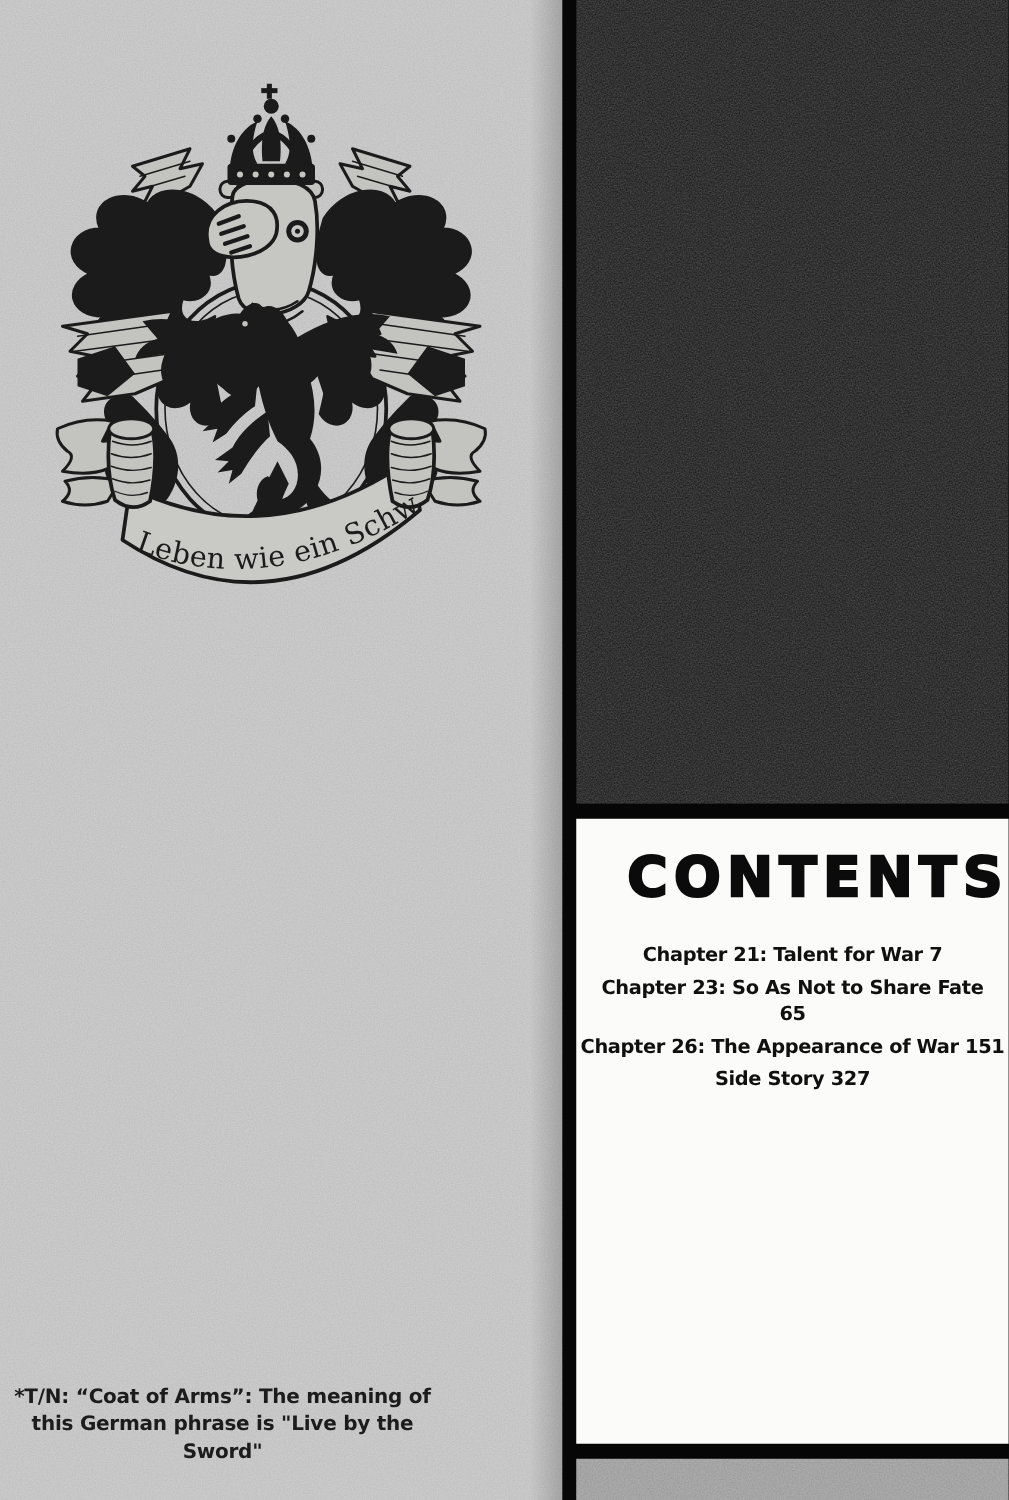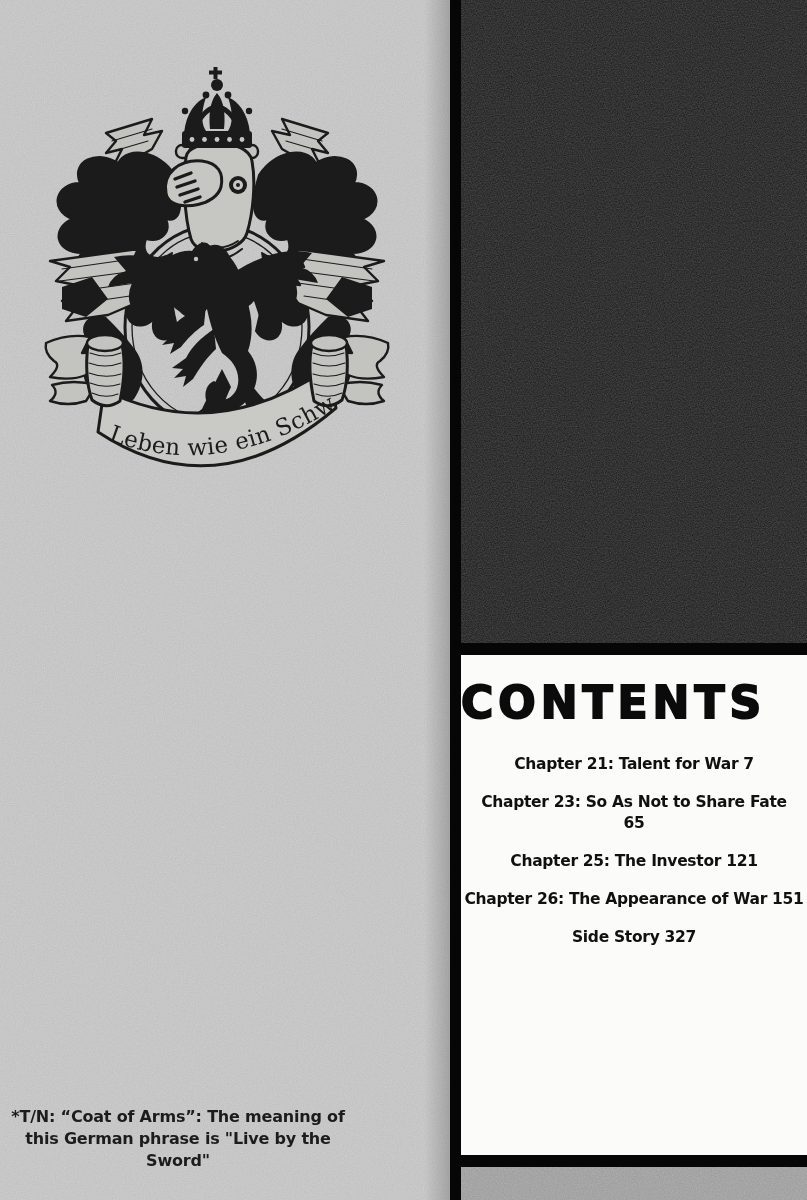--- a/index.html
+++ b/index.html
@@ -16,24 +16,24 @@
   .tn-note{position:absolute;left:8px;top:1106px;width:340px;text-align:center;
         font-family:"DejaVu Sans",sans-serif;font-weight:bold;font-size:16px;
         line-height:22px;color:#1c1c1c;letter-spacing:-0.2px;}
 
   
   .right-panel{position:absolute;left:450px;top:0;width:357px;height:1200px;background:#060606;}
   .dark-area{position:absolute;left:11px;top:0;width:346px;height:643px;background:#171717;overflow:hidden;}
   .bottom-gray{position:absolute;left:11px;top:1167px;width:346px;height:33px;background:#979797;overflow:hidden;}
 
   .contents-box{position:absolute;left:11px;top:655px;width:346px;height:500px;background:#fbfbfa;}
-  .contents-title{margin-top:22px;text-align:left;color:#0b0b0b;
+  .contents-title{margin-top:22px;text-align:right;color:#0b0b0b;
         font-family:"DejaVu Sans",sans-serif;font-weight:bold;font-size:44px;
         letter-spacing:5px;-webkit-text-stroke:2px #0b0b0b;}
-  .toc{margin-top:26px;display:flex;flex-direction:column;gap:17px;}
+  .toc{margin-top:26px;display:flex;flex-direction:column;gap:5px;}
   .toc-item{font-family:"DejaVu Sans",sans-serif;font-weight:bold;font-size:15.5px;
         line-height:21px;text-align:center;white-space:pre-line;color:#101010;
         letter-spacing:-0.3px;padding:0 2px;}
 </style>
 </head>
 <body>
 
 <div class="page">
 
   <div class="left-panel">
@@ -188,21 +188,20 @@
         <rect width="346" height="643" filter="url(#grainD)"></rect>
       </svg>
     </div>
 
     <div class="contents-box">
       <div class="contents-title">CONTENTS</div>
       <div class="toc">
         <div class="toc-item">Chapter 21: Talent for War 7</div>
         <div class="toc-item">Chapter 23: So As Not to Share Fate
 65</div>
-        <div class="toc-item">Chapter 25: The Investor 121</div>
         <div class="toc-item">Chapter 26: The Appearance of War 151</div>
         <div class="toc-item">Side Story 327</div>
       </div>
     </div>
 
     <div class="bottom-gray">
       <svg class="noise" width="346" height="33" aria-hidden="true">
         <filter id="grainG">
             <feTurbulence type="fractalNoise" baseFrequency="0.85" numOctaves="2" seed="3" stitchTiles="stitch"></feTurbulence>
           <feColorMatrix type="matrix" values="0 0 0 0 0.62  0 0 0 0 0.62  0 0 0 0 0.62  0 0 0 0.5 0"></feColorMatrix>

